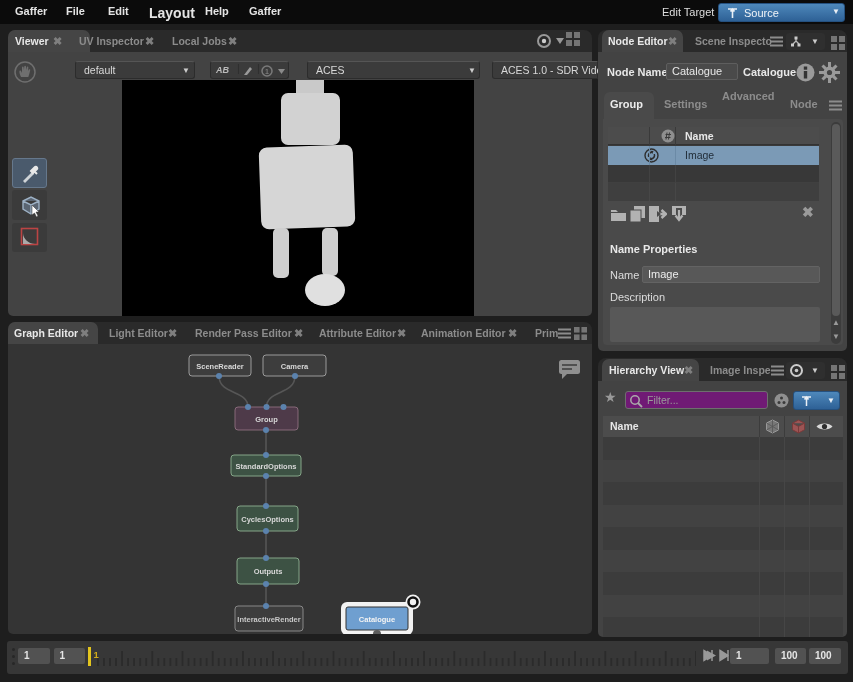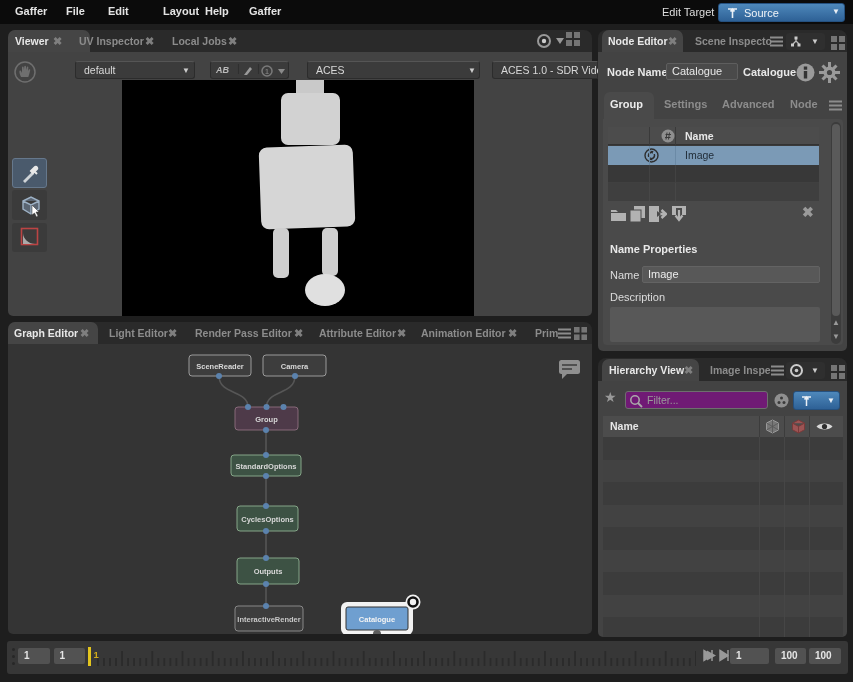--- a/index.html
+++ b/index.html
@@ -15,21 +15,21 @@
 .dd { background:#3b3b3b; border:1px solid #2c2c2c; border-top-color:#555; border-radius:3px; color:#d8d8d8; font-size:10.5px; }
 .fld { background:#525252; border-radius:2px; color:#e6e6e6; font-weight:bold; font-size:10px; }
 </style>
 </head>
 <body>
 
 <div class="abs" id="menubar" style="left:0;top:0;width:853px;height:24px;background:#0b0b0b;">
   <div class="abs b" style="left:15px;top:5px;font-size:11px;color:#e4e4e4;">Gaffer</div>
   <div class="abs b" style="left:66px;top:5px;font-size:11px;color:#e4e4e4;">File</div>
   <div class="abs b" style="left:108px;top:5px;font-size:11px;color:#e4e4e4;">Edit</div>
-  <div class="abs b" style="left:163px;top:5px;font-size:11px;color:#e4e4e4;">Layout</div>
+  <div class="abs b" style="left:149px;top:5px;font-size:14px;color:#e4e4e4;">Layout</div>
   <div class="abs b" style="left:205px;top:5px;font-size:11px;color:#e4e4e4;">Help</div>
   <div class="abs b" style="left:249px;top:5px;font-size:11px;color:#e4e4e4;">Gaffer</div>
   <div class="abs" style="left:662px;top:6px;font-size:11px;color:#dedede;">Edit Target</div>
   <div class="abs" style="left:718px;top:3px;width:127px;height:19px;border-radius:3px;background:linear-gradient(#4e88bb,#2e6196);border:1px solid #255180;">
     <svg class="abs" style="left:7px;top:3px;" width="13" height="13" viewBox="0 0 13 13">
       <path d="M2 2 H11 M6.5 2 V11 M4.5 4.5 L6.5 2 L8.5 4.5" stroke="#eaf0f6" stroke-width="1.6" fill="none"></path>
     </svg>
     <span class="abs" style="left:25px;top:3px;font-size:11px;color:#f0f4f8;">Source</span>
     <span class="abs" style="left:113px;top:3px;font-size:8px;color:#e8eef4;">▼</span>
   </div>
@@ -269,21 +269,21 @@
           <rect x="0.6" y="9" width="4.4" height="3"></rect>
           <rect x="16" y="9" width="4.4" height="3"></rect>
         </g>
       </g>
     <circle cx="10.5" cy="10.5" r="2.6" fill="#434343"></circle>
   </svg>
 
   <div class="abs" style="left:6px;top:62px;width:50px;height:27px;background:#4a4a4a;border-radius:6px 6px 0 0;"></div>
   <span class="abs b" style="left:12px;top:68px;font-size:11px;color:#ececec;">Group</span>
   <span class="abs b" style="left:66px;top:68px;font-size:11px;color:#8c8c8c;">Settings</span>
-  <span class="abs b" style="left:124px;top:68px;font-size:11px;color:#8c8c8c;">Advanced</span>
+  <span class="abs b" style="left:124px;top:60px;font-size:11px;color:#8c8c8c;">Advanced</span>
   <span class="abs b" style="left:192px;top:68px;font-size:11px;color:#8c8c8c;">Node</span>
   <svg class="abs" style="left:231px;top:70px;" width="13" height="11" viewBox="0 0 13 11">
       <path d="M0 1.5 H13 M0 5.5 H13 M0 9.5 H13" stroke="#8c8c8c" stroke-width="1.8"></path>
     </svg>
 
   <div class="abs" style="left:5px;top:89px;width:240px;height:226px;background:#4a4a4a;border-radius:0 4px 4px 4px;"></div>
 
   <div class="abs" style="left:10px;top:97px;width:211px;height:74px;background:#3a3a3a;">
     <div class="abs" style="left:0;top:0;width:211px;height:18px;background:#4c4c4c;border-bottom:1px solid #333;">
       <svg class="abs" style="left:53px;top:2px;" width="14" height="14" viewBox="0 0 14 14">

